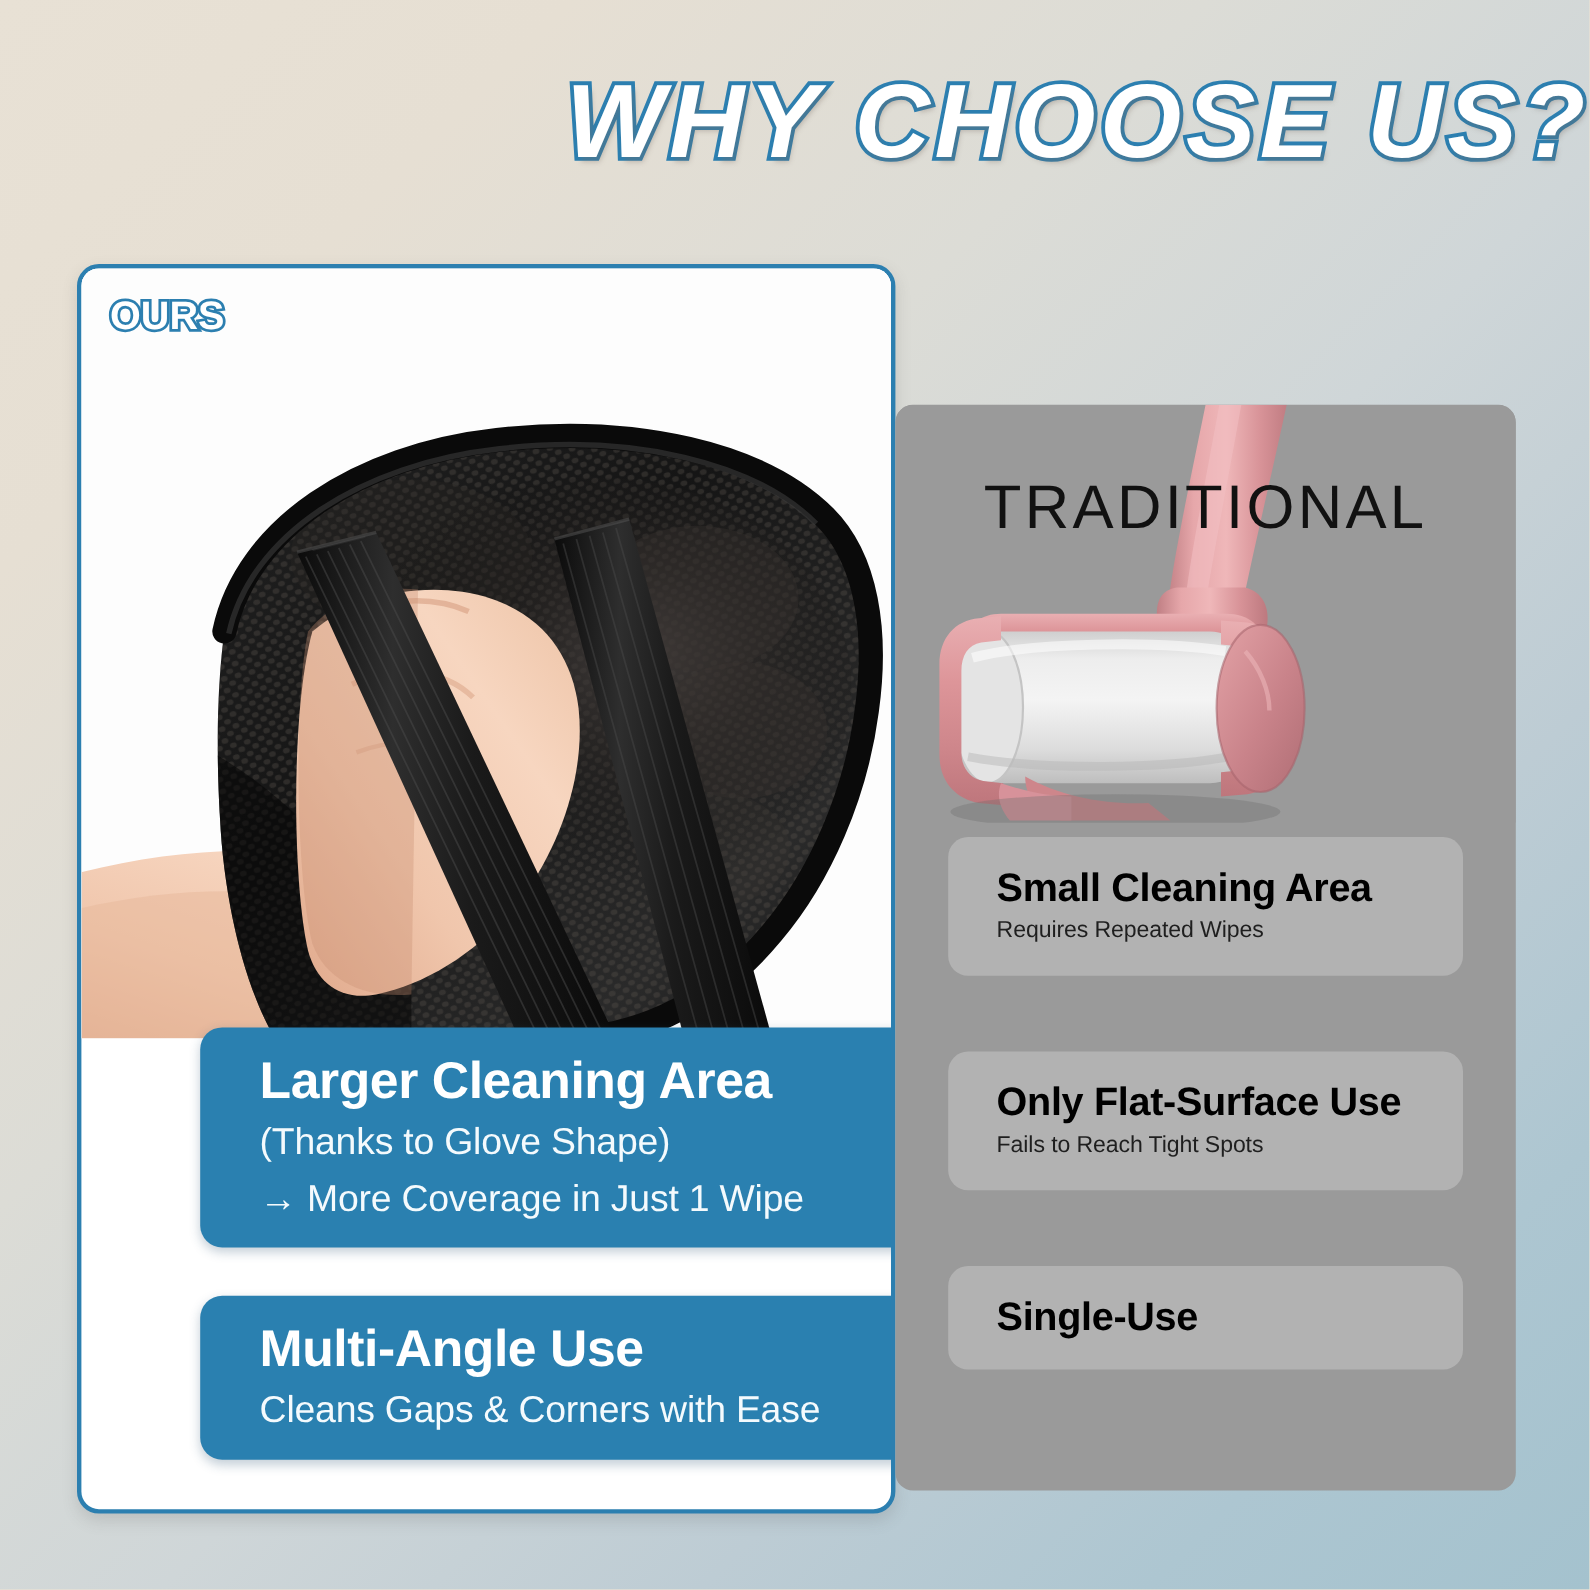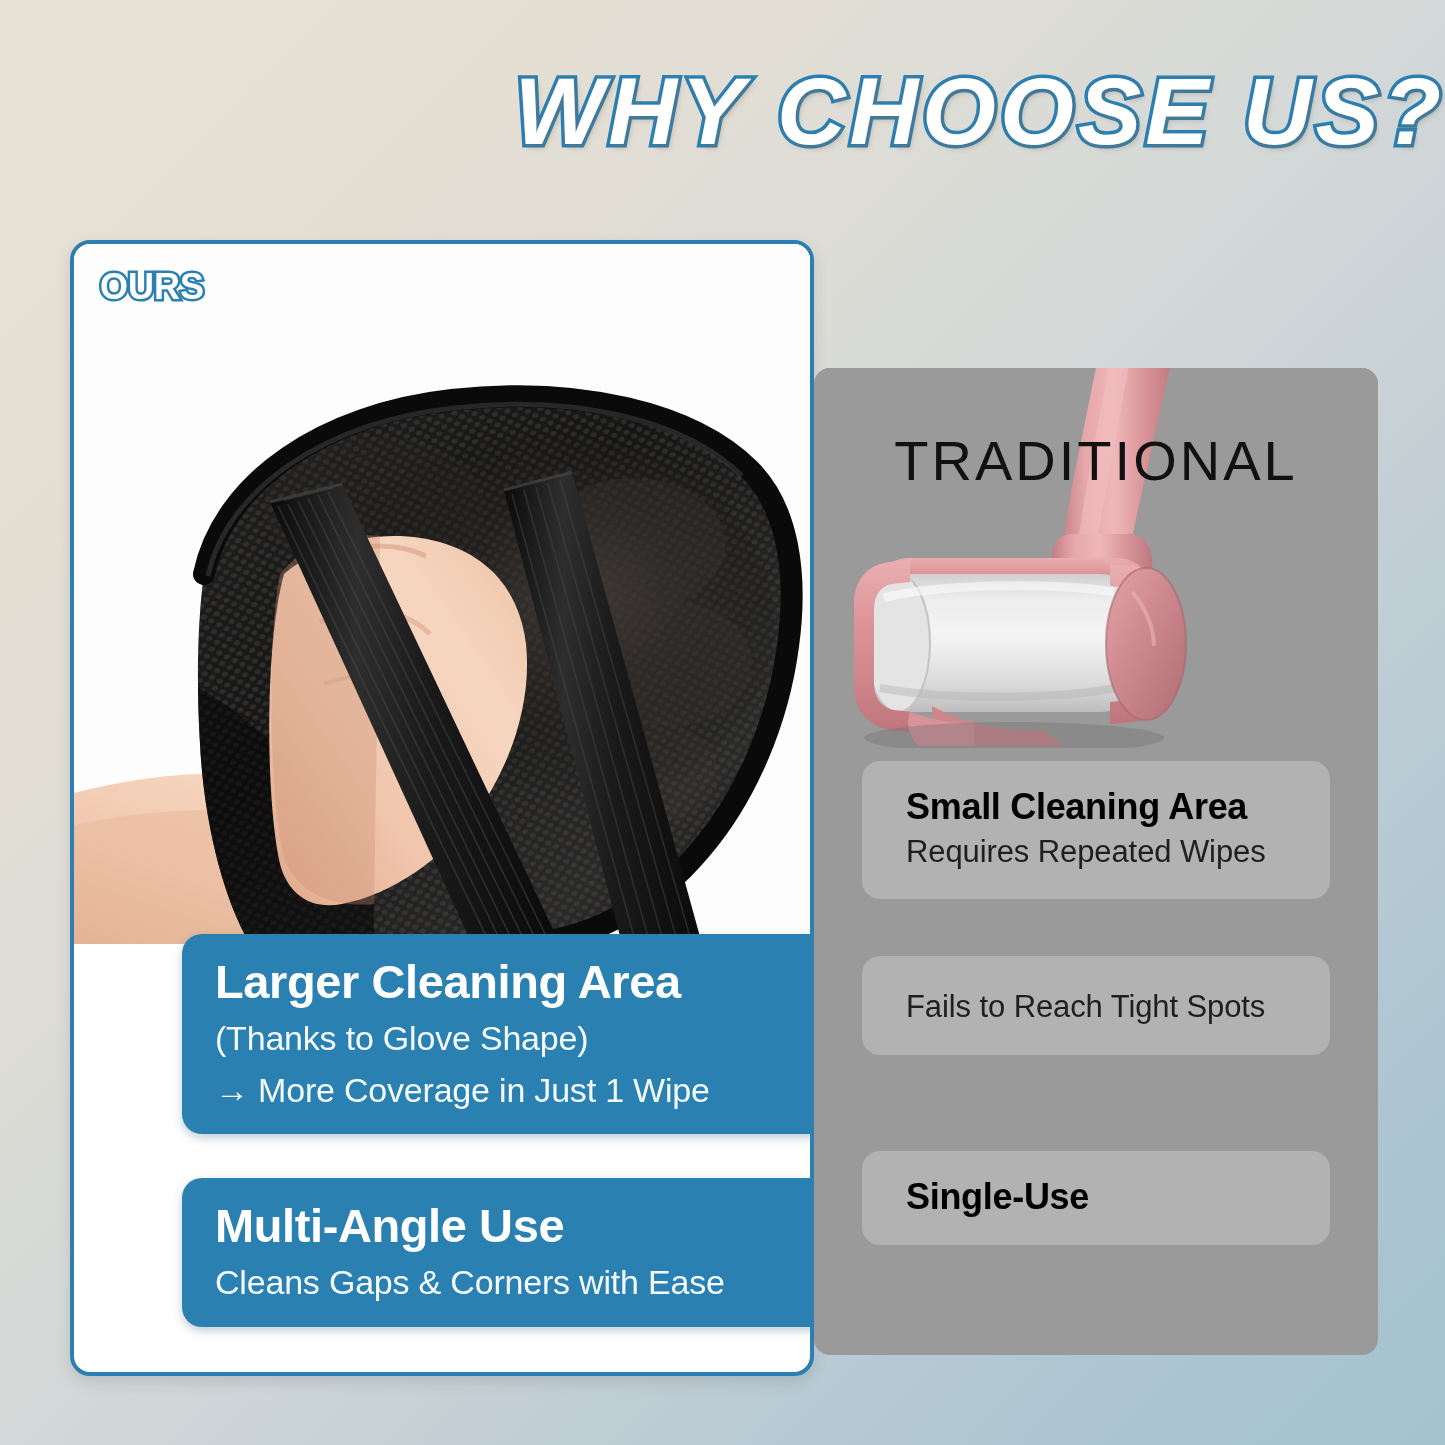--- a/index.html
+++ b/index.html
@@ -90,21 +90,21 @@
   .glove-photo svg { display: block; }
 
   
   .feature-card {
     position: absolute;
     left: 108px;
     width: 680px;
     background: #2A80B0;
     border-radius: 20px;
     box-sizing: border-box;
-    padding: 22px 0 22px 33px;
+    padding: 22px 0 22px 54px;
     box-shadow: 0 4px 10px rgba(40,80,110,0.28);
     z-index: 5;
   }
   .feature-card .f-title {
     color: #FFFFFF;
     font-size: 47px;
     font-weight: bold;
     line-height: 1.12;
     letter-spacing: -0.4px;
   }
@@ -168,21 +168,21 @@
   }
   .con-card .c-title {
     color: #000000;
     font-size: 36px;
     font-weight: bold;
     line-height: 1.1;
     letter-spacing: -0.3px;
   }
   .con-card .c-sub {
     color: #1F1F1F;
-    font-size: 31px;
+    font-size: 21px;
     font-weight: normal;
     line-height: 1.25;
     letter-spacing: -0.1px;
     margin-top: 6px;
   }
   #con-card-0 { top: 393px; }
   #con-card-1 { top: 588px; }
   #con-card-2 { top: 783px; }
 </style>
 </head>
@@ -392,20 +392,21 @@
     </div>
 
     <div class="trad-title">TRADITIONAL</div>
 
     <div class="con-card" id="con-card-0">
       <div class="c-title">Small Cleaning Area</div>
       <div class="c-sub">Requires Repeated Wipes</div>
     </div>
 
     <div class="con-card" id="con-card-1">
+      <div class="c-title">Only Flat-Surface Use</div>
       <div class="c-sub">Fails to Reach Tight Spots</div>
     </div>
 
     <div class="con-card" id="con-card-2">
       <div class="c-title">Single-Use</div>
     </div>
   </div>
 
 </div>
 

